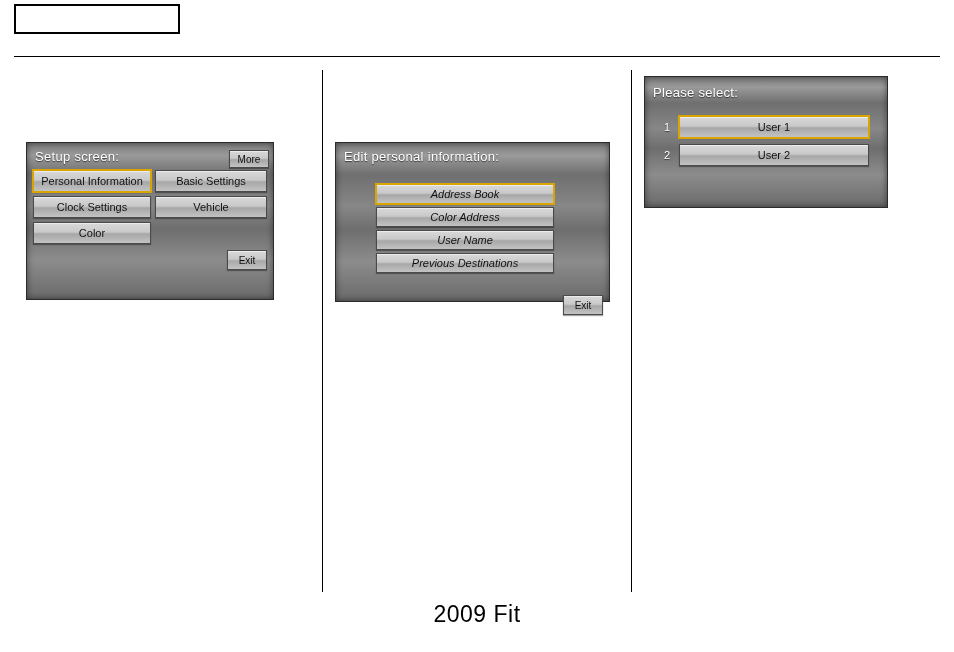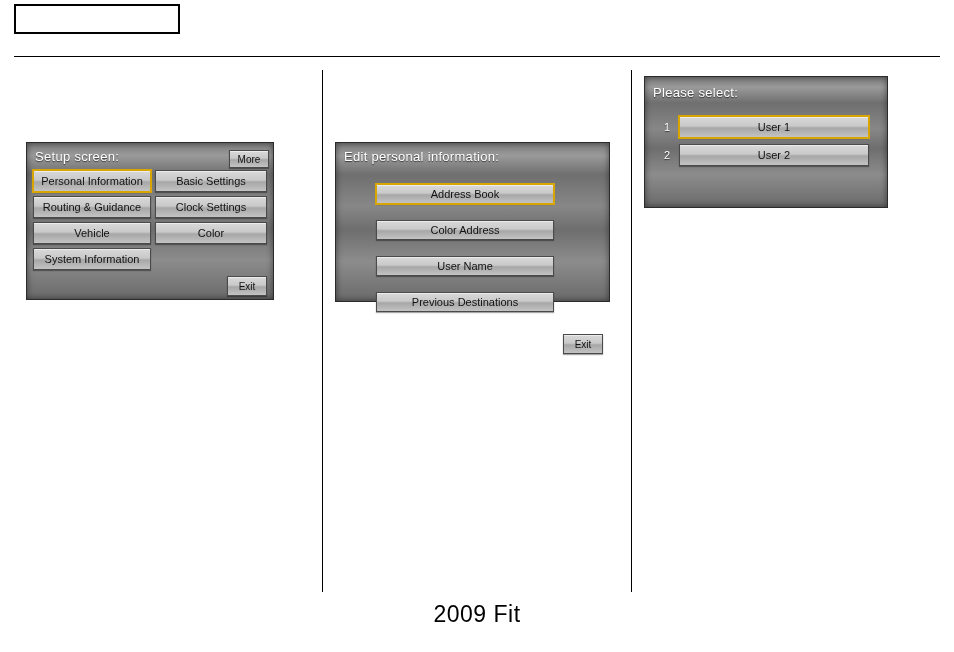--- a/index.html
+++ b/index.html
@@ -114,22 +114,23 @@
     justify-content: flex-end;
     padding: 6px 6px 0 0;
   }
   .p1-exit { width: 40px; height: 20px; font-size: 10px; }
 
   
   .panel2 { width: 275px; height: 160px; margin-top: 66px; }
   .p2-stack {
     display: flex;
     flex-direction: column;
-    gap: 16px;
+    gap: 3px;
     padding: 16px 40px;
+    font-style: italic;
   }
   .p2-stack .m-btn { height: 20px; width: 178px; }
   .p2-exit-row {
     display: flex;
     justify-content: flex-end;
     padding: 6px 6px 0 0;
   }
   .p2-exit { width: 40px; height: 20px; font-size: 10px; }
 
   
@@ -161,25 +162,23 @@
 
   <div class="col">
     <div class="panel panel1">
       <div class="p1-title-row">
         <div class="panel-title">Setup screen:</div>
         <div class="m-btn p1-more">More</div>
       </div>
       <div class="p1-grid">
         <div class="m-btn hl">Personal Information</div>
         <div class="m-btn">Basic Settings</div>
-        <div class="m-btn">Routing &amp; Guidance</div>
         <div class="m-btn">Clock Settings</div>
         <div class="m-btn">Vehicle</div>
         <div class="m-btn">Color</div>
-        <div class="m-btn">System Information</div>
       </div>
       <div class="p1-exit-row">
         <div class="m-btn p1-exit">Exit</div>
       </div>
     </div>
   </div>
 
   <div class="col">
     <div class="panel panel2">
       <div class="panel-title">Edit personal information:</div>

